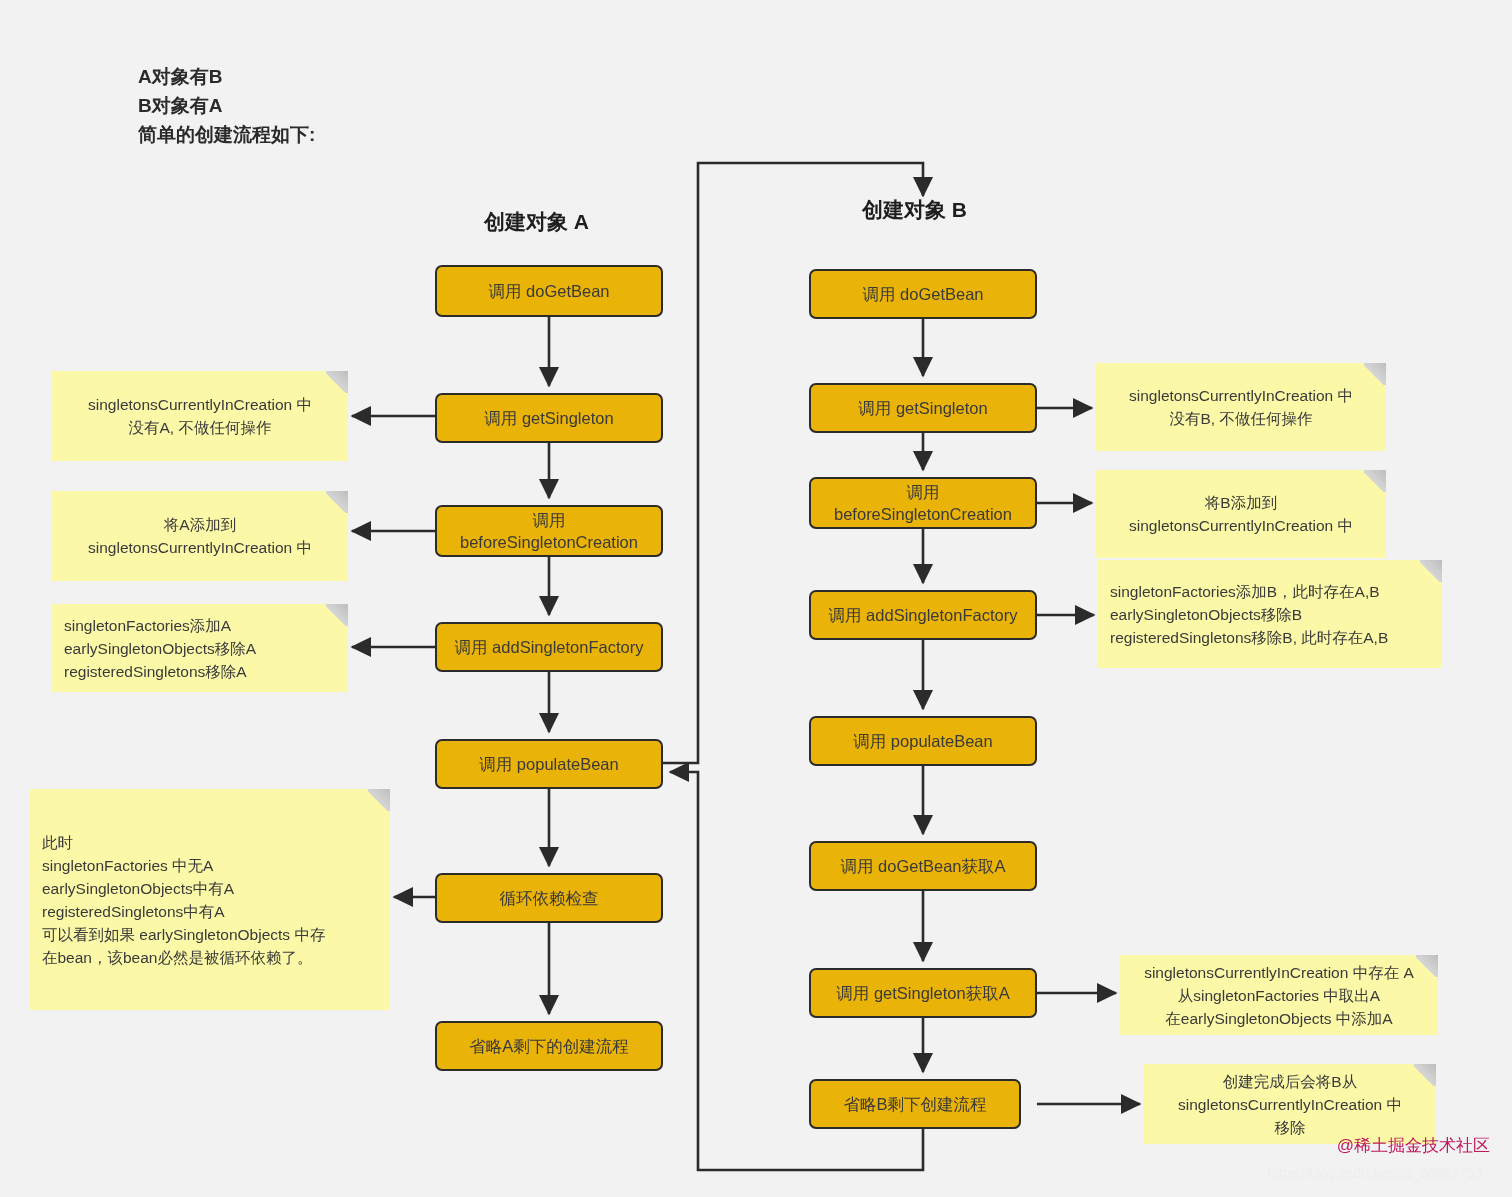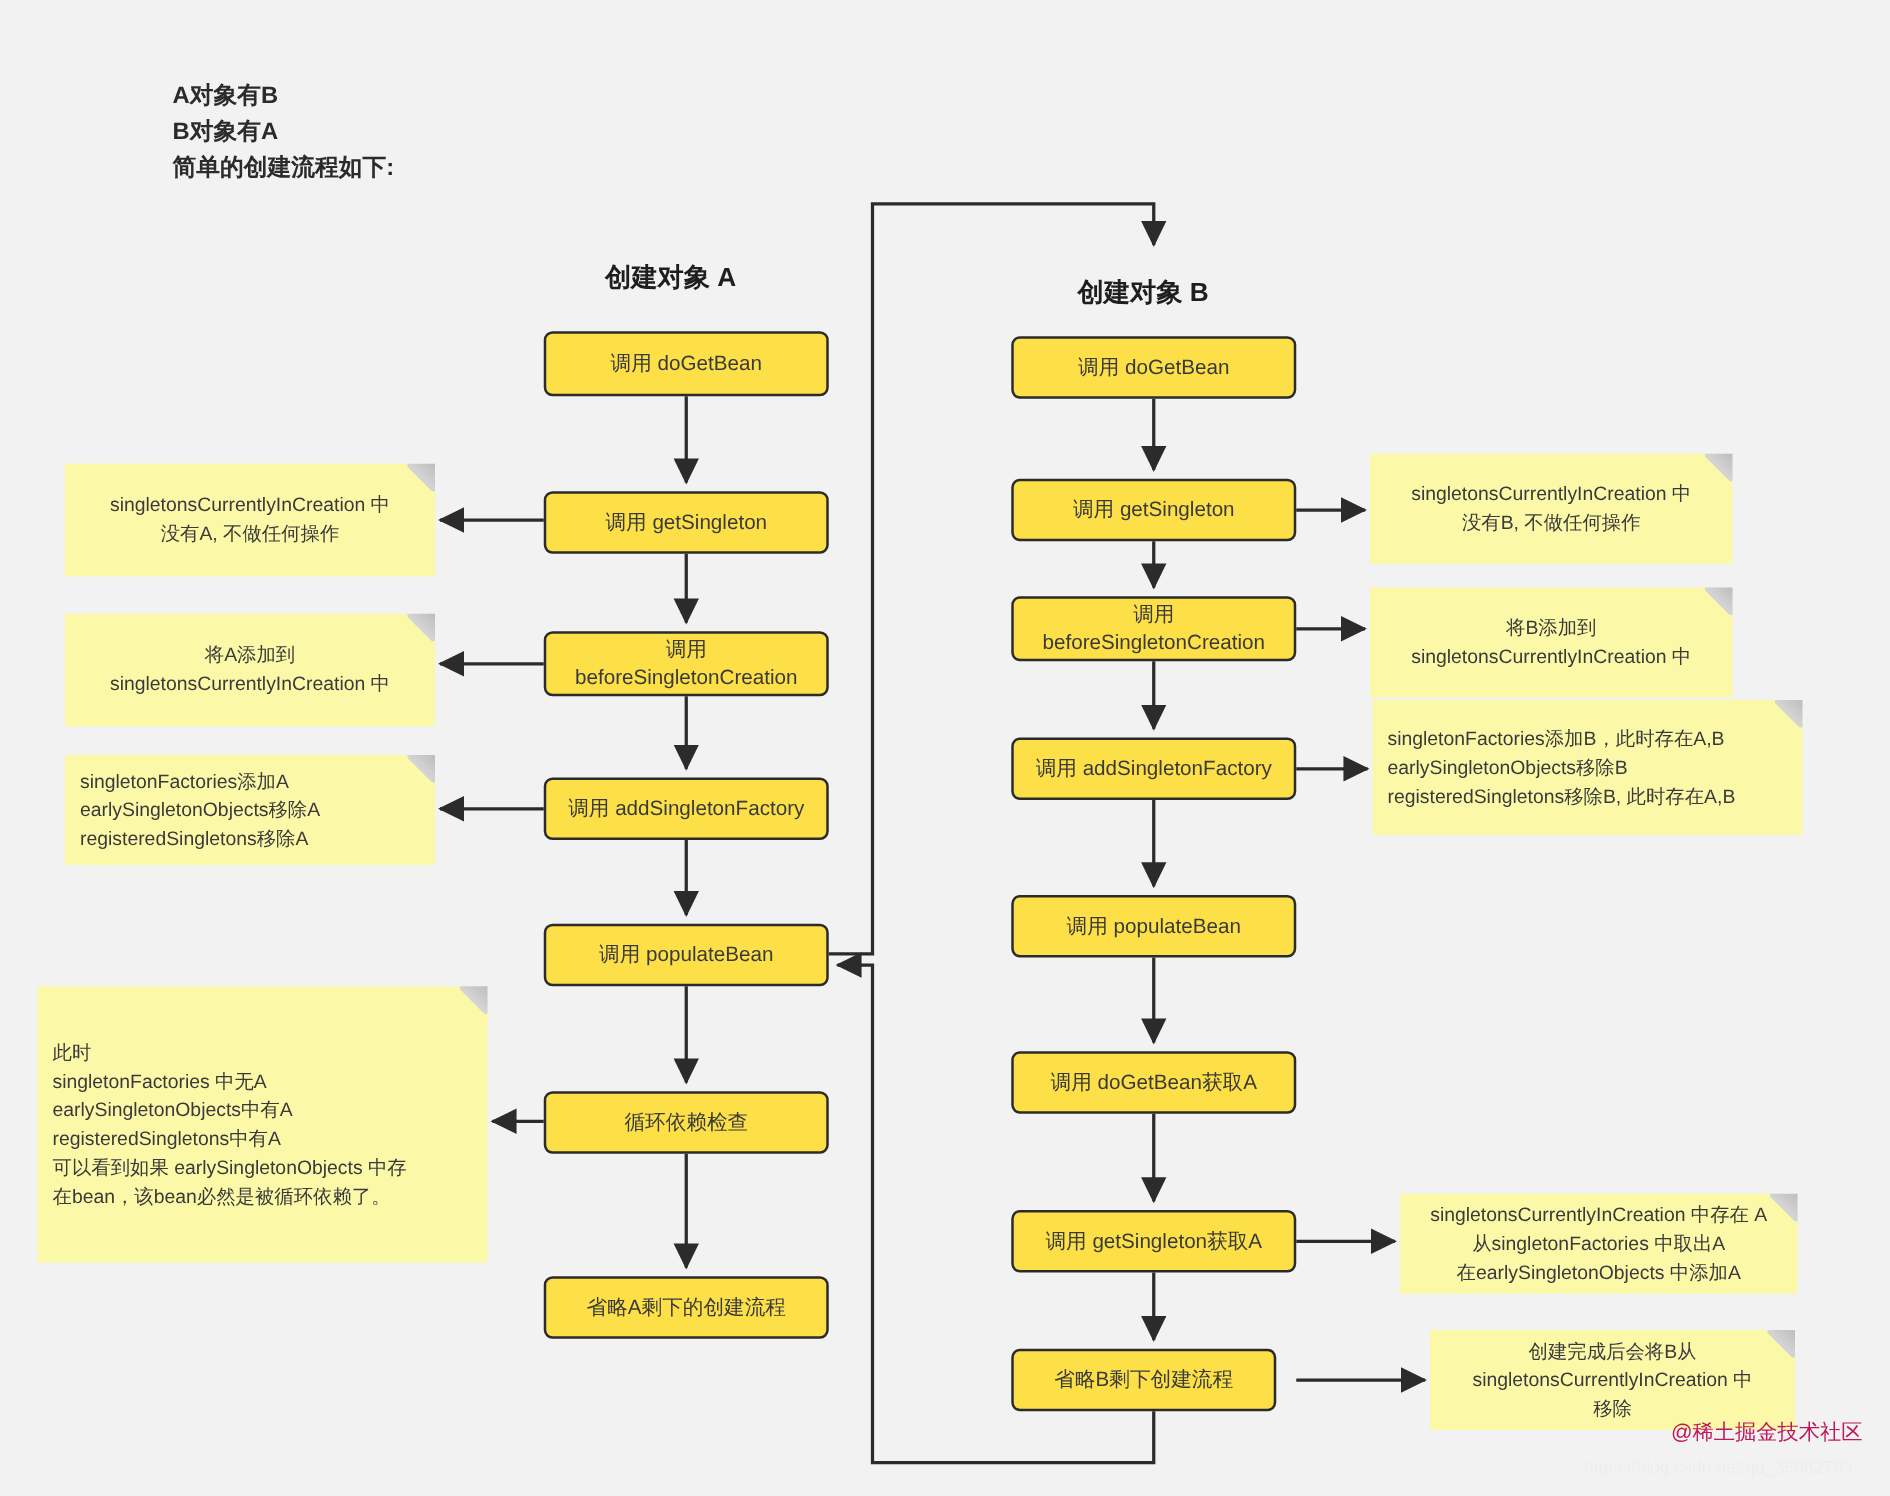--- a/index.html
+++ b/index.html
@@ -48,21 +48,21 @@
     font-weight: bold;
     font-size: 21px;
     color: #1e1e1e;
     white-space: nowrap;
   }
 
   
   .node {
     position: absolute;
     box-sizing: border-box;
-    background: #fde047;
+    background: #eab308;
     border: 2.2px solid #2b2b2b;
     border-radius: 7px;
     display: flex;
     align-items: center;
     justify-content: center;
     text-align: center;
     font-size: 16.5px;
     line-height: 22px;
     color: #3a3a3a;
     white-space: pre-line;
@@ -115,21 +115,21 @@
 </head>
 <body>
 
 <div id="canvas">
 
   <div class="heading">A对象有B
 B对象有A
 简单的创建流程如下:</div>
 
   <div class="col-title" style="left:484px; top:208px;">创建对象 A</div>
-  <div class="col-title" style="left:862px; top:220px;">创建对象 B</div>
+  <div class="col-title" style="left:862px; top:196px;">创建对象 B</div>
 
   <svg id="svg-layer" viewBox="0 0 1512 1197" xmlns="http://www.w3.org/2000/svg">
     <defs>
       <marker id="arrow" markerWidth="9" markerHeight="9" refX="7.4" refY="4.5" orient="auto" markerUnits="strokeWidth">
         <path d="M0,0.6 L8,4.5 L0,8.4 z" fill="#2b2b2b"></path>
       </marker>
     </defs>
     <g stroke="#2b2b2b" stroke-width="2.6" fill="none" marker-end="url(#arrow)">
 
       <path d="M549,317 L549,386"></path>

